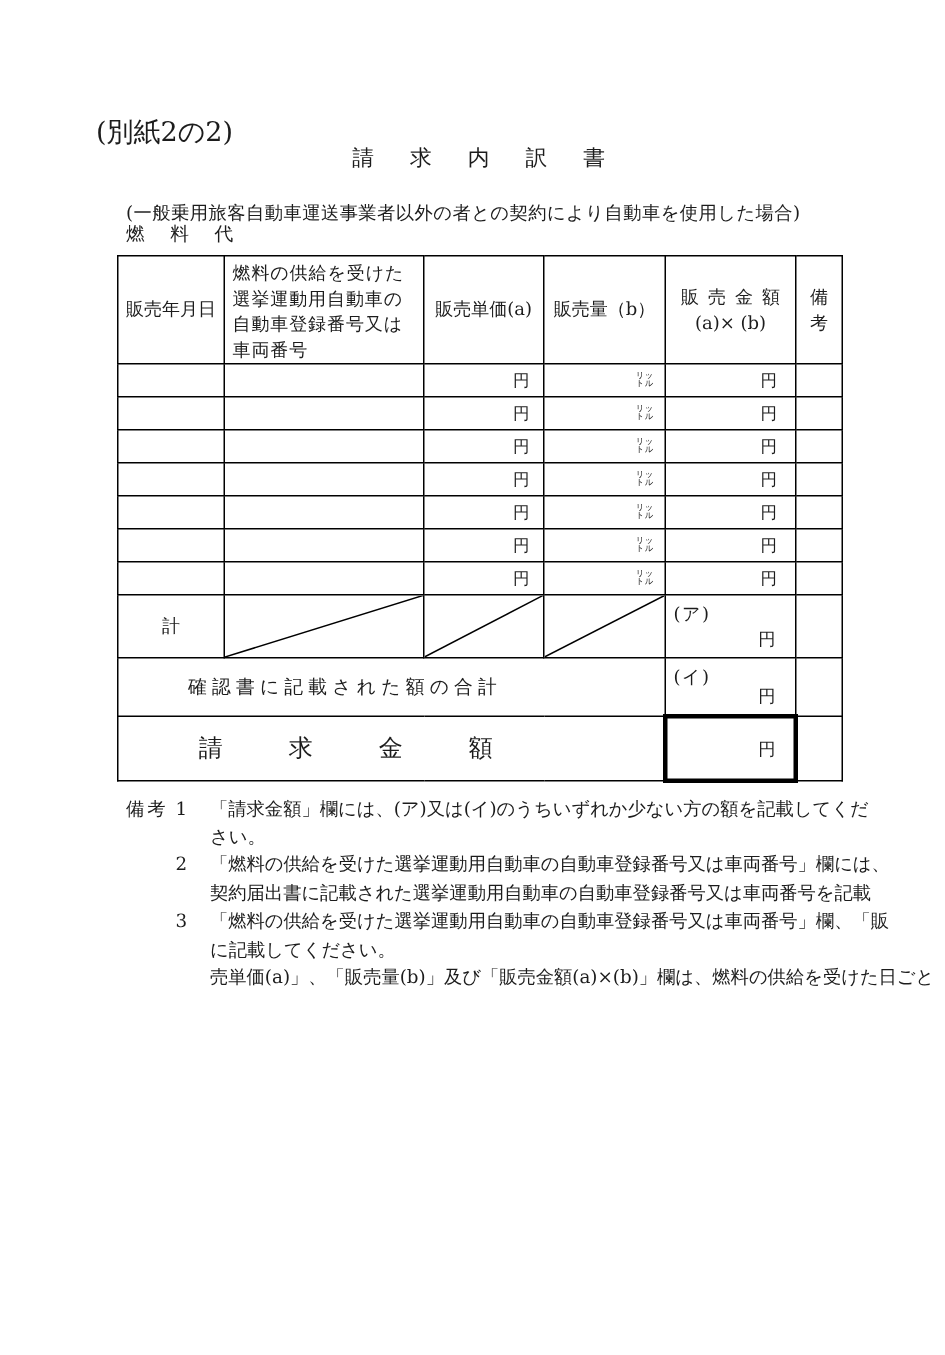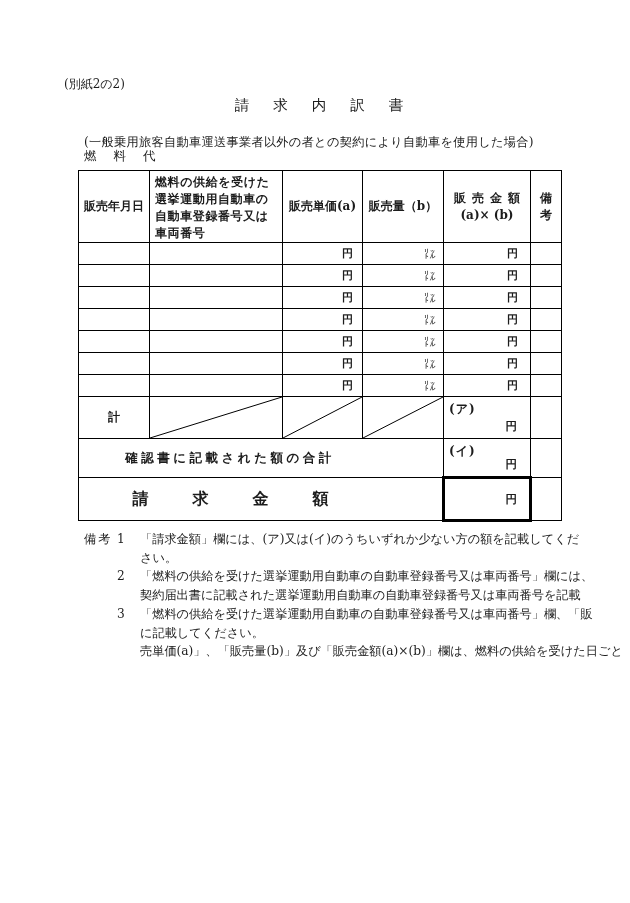--- a/index.html
+++ b/index.html
@@ -1,29 +1,29 @@
 <!DOCTYPE html>
 <html><head>
 <meta charset="utf-8">
 <style>
   html,body { margin:0; padding:0; background:#ffffff; }
   .page {
     position:relative; width:630px; height:903px; background:#ffffff;
     font-family:"DejaVu Serif","Liberation Serif",serif; color:#1c1c1c;
     overflow:hidden;
   }
-  .attachment { position:absolute; left:64px; top:76px; font-size:12px; }
+  .attachment { position:absolute; left:64px; top:76px; font-size:18px; }
   .doc-title  { position:absolute; left:0; top:96px; width:630px; text-align:center;
                 font-size:14.5px; letter-spacing:24px; padding-left:32px; box-sizing:border-box; }
   .subtitle   { position:absolute; left:84px; top:134px; font-size:12.2px; letter-spacing:0.3px; white-space:nowrap; }
   .section-label { position:absolute; left:84px; top:148px; font-size:12.5px; letter-spacing:17px; }
 
   table.form-table { position:absolute; left:78px; top:170px; border-collapse:collapse; table-layout:fixed; }
   .form-table th, .form-table td {
-    border:1px solid #000; padding:0; font-weight:bold; font-size:12px;
+    border:1px solid #000; padding:0; font-weight:normal; font-size:12px;
     text-align:center; vertical-align:middle; overflow:hidden;
   }
   tr.header-row { height:71px; }
   th.reg-header { text-align:left; vertical-align:top; padding:3px 4px 0 5px; line-height:17px; letter-spacing:0.6px; }
   .amt-l1 { letter-spacing:6px; padding-left:6px; }
   .hdr-2line { line-height:17px; }
 
   tr.data-row { height:22px; }
   td.unit { text-align:right; font-size:11px; }
   td.u-price  { padding-right:9px; }

